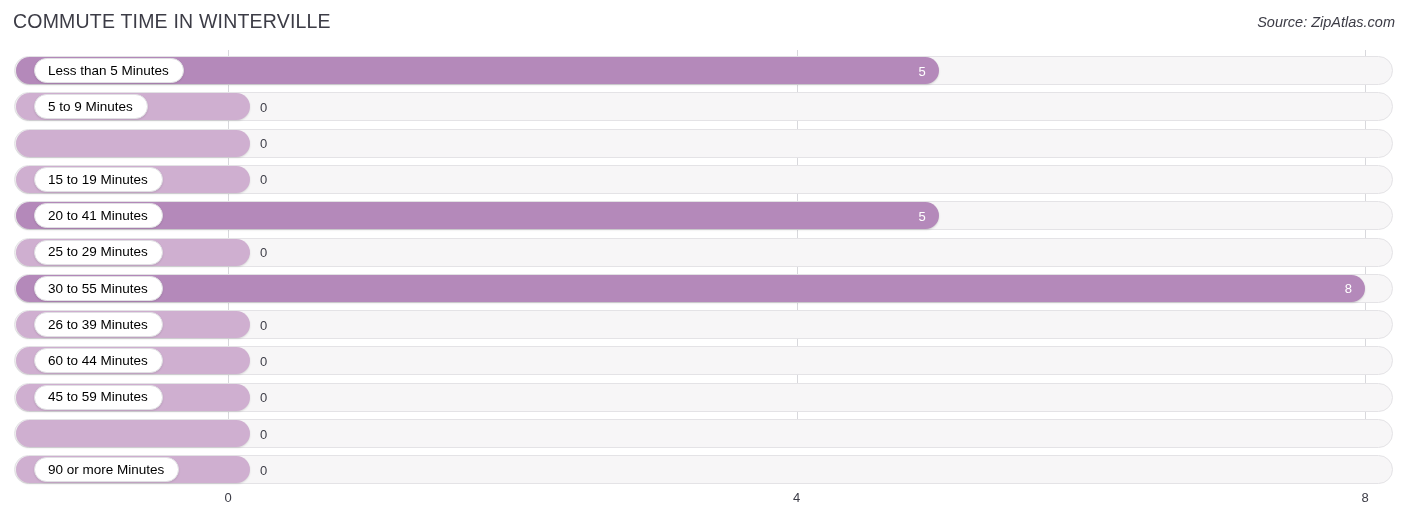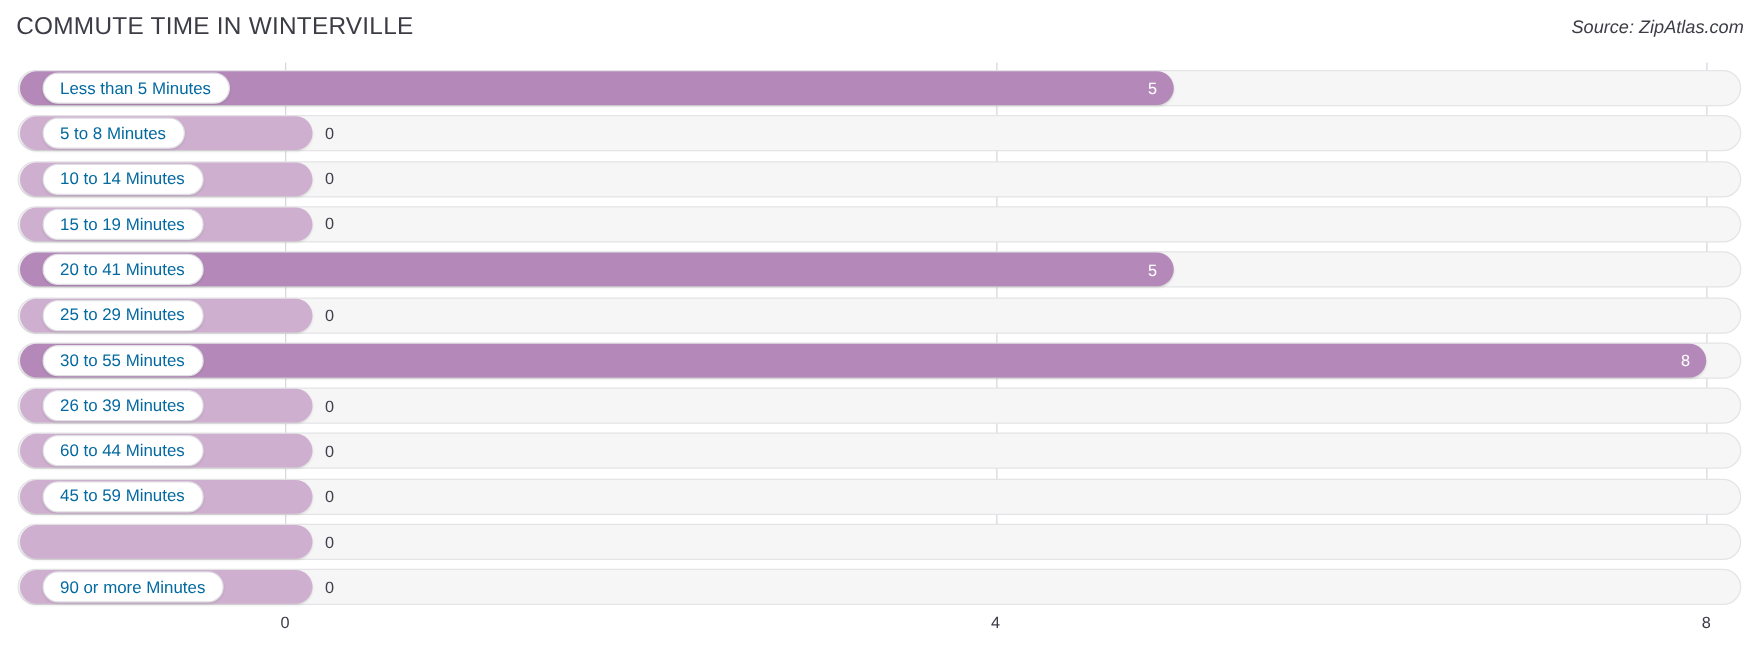--- a/index.html
+++ b/index.html
@@ -124,21 +124,21 @@
     border: 1px solid #e0dfe3;
     border-radius: 13px;
     display: flex;
     align-items: center;
     padding: 0 14px 0 13px;
     box-sizing: border-box;
     box-shadow: 0 1px 2px rgba(0,0,0,0.10);
   }
   .label-pill span {
     font-size: 13.5px;
-    color: #0369a1;
+    color: #000000;
     line-height: 1;
     white-space: nowrap;
   }
 
   
   .axis {
     position: absolute;
     left: 0;
     top: 488px;
     width: 1406px;
@@ -175,30 +175,27 @@
           </div>
           <div class="label-pill">
             <span>Less than 5 Minutes</span>
           </div>
         </div>
         <div class="row" style="top: 42.3px;">
           <div class="track"></div>
           <div class="bar empty" style="width: 234px;"></div>
           <div class="outside-value" style="left: 260px;">0</div>
           <div class="label-pill">
-            <span>5 to 8 Minutes</span>
+            <span>5 to 9 Minutes</span>
           </div>
         </div>
         <div class="row" style="top: 78.6px;">
           <div class="track"></div>
           <div class="bar empty" style="width: 234px;"></div>
           <div class="outside-value" style="left: 260px;">0</div>
-          <div class="label-pill">
-            <span>10 to 14 Minutes</span>
-          </div>
         </div>
         <div class="row" style="top: 114.9px;">
           <div class="track"></div>
           <div class="bar empty" style="width: 234px;"></div>
           <div class="outside-value" style="left: 260px;">0</div>
           <div class="label-pill">
             <span>15 to 19 Minutes</span>
           </div>
         </div>
         <div class="row" style="top: 151.2px;">

